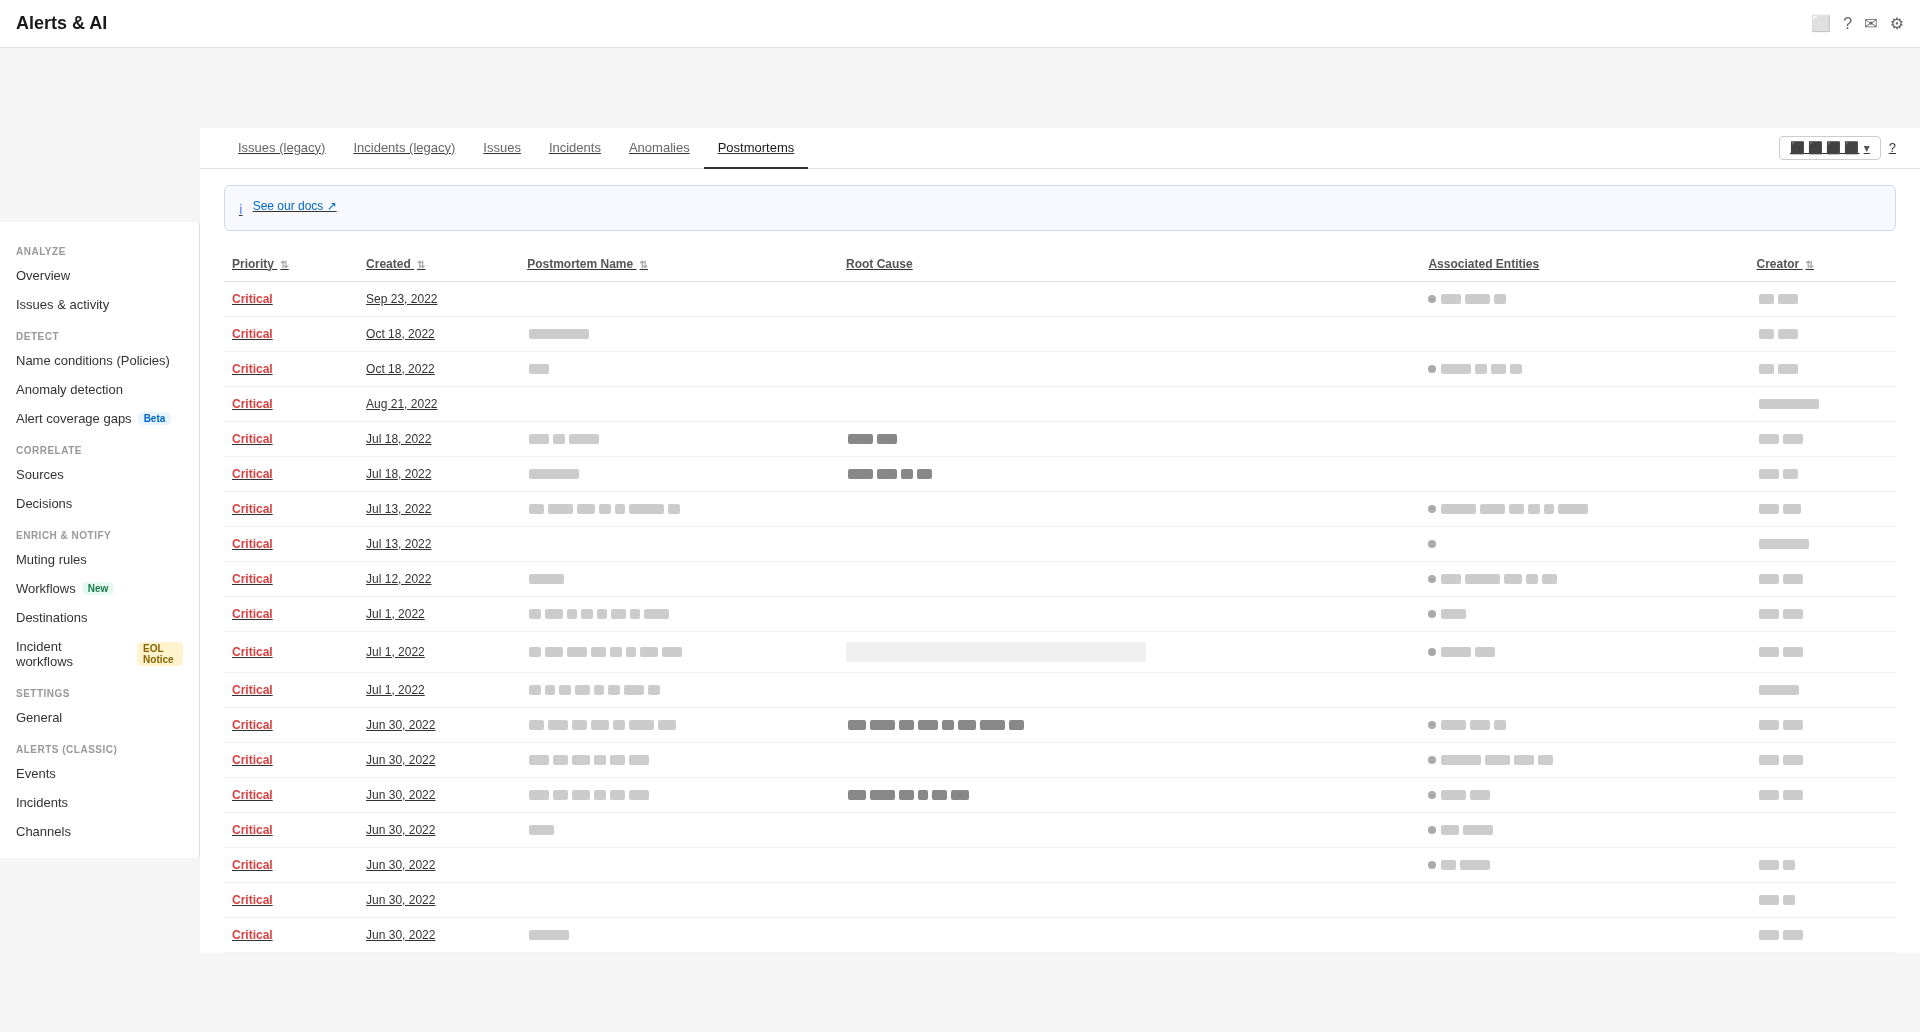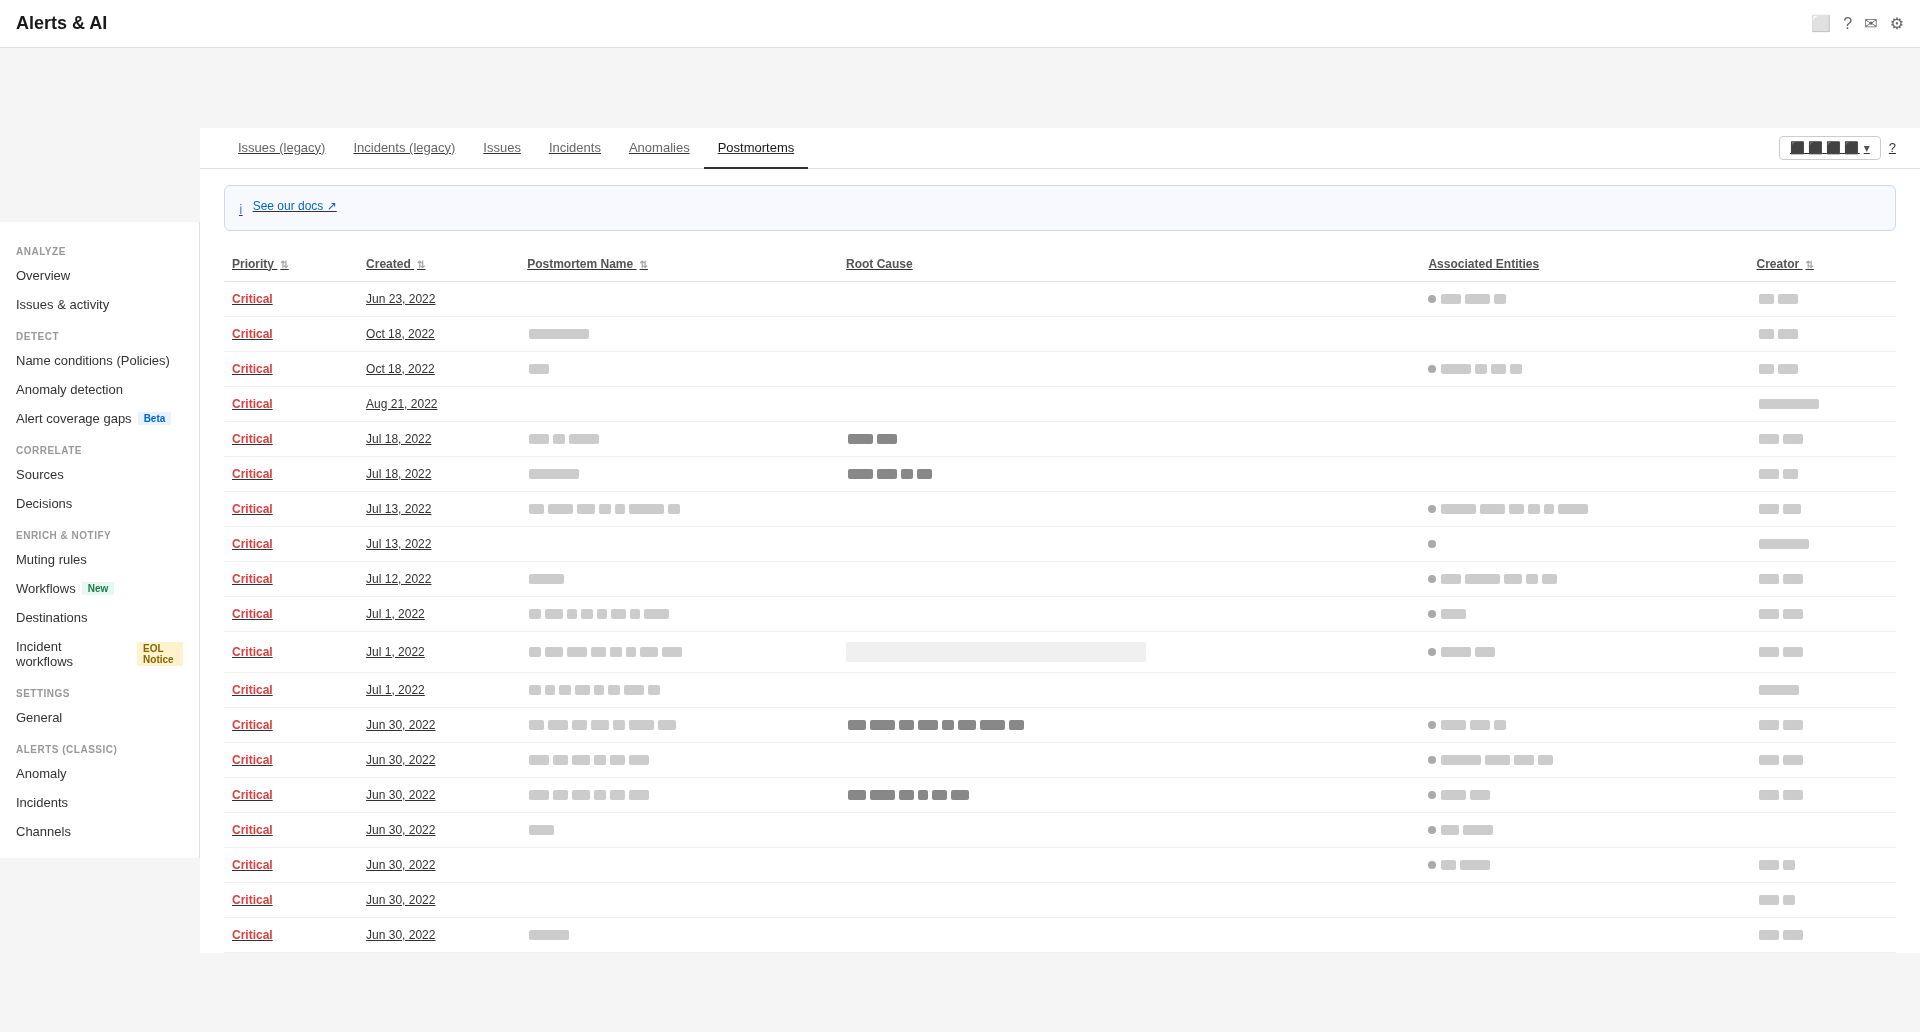--- a/index.html
+++ b/index.html
@@ -43,21 +43,21 @@
       align-items: center;
       padding: 7px 16px;
       cursor: pointer;
       color: #333;
       font-size: 13px;
       gap: 6px;
     }
     .badge {
       font-size: 10px;
       padding: 1px 6px;
-      border-radius: 0;
+      border-radius: 5px;
       font-weight: 600;
     }
     .badge-blue { background: #e8f4fd; color: #0066cc; }
     .badge-green { background: #e6f9f0; color: #1a7a4a; }
     .badge-yellow { background: #fff3cd; color: #856404; margin-left: 48px; }
 
     
     .content-area {
       flex: 1;
       overflow-y: auto;
@@ -210,21 +210,21 @@
       <div class="sidebar-item">
         <span>Incident workflows</span>
         <span class="badge badge-yellow">EOL Notice</span>
       </div>
       <div class="sidebar-section-label">SETTINGS</div>
       <div class="sidebar-item">
         <span>General</span>
       </div>
       <div class="sidebar-section-label">ALERTS (CLASSIC)</div>
       <div class="sidebar-item">
-        <span>Anomaly</span>
+        <span>Events</span>
       </div>
       <div class="sidebar-item">
         <span>Incidents</span>
       </div>
       <div class="sidebar-item">
         <span>Channels</span>
       </div>
     </nav>
 
   <div class="content-area">
@@ -262,21 +262,21 @@
             <th>Created <span class="sort-icon">⇅</span></th>
             <th>Postmortem Name <span class="sort-icon">⇅</span></th>
             <th>Root Cause</th>
             <th>Associated Entities</th>
             <th>Creator <span class="sort-icon">⇅</span></th>
           </tr>
         </thead>
         <tbody id="table-body">
         <tr>
               <td><span class="priority-critical">Critical</span></td>
-              <td>Jun 23, 2022</td>
+              <td>Sep 23, 2022</td>
               <td></td>
               <td></td>
               <td><span><span class="entity-dot"></span><span class="placeholder-block" style="width: 20px; height: 10px;"></span><span class="placeholder-block" style="width: 25px; height: 10px;"></span><span class="placeholder-block" style="width: 12px; height: 10px;"></span></span></td>
               <td><span><span class="placeholder-block" style="width: 15px; height: 10px;"></span><span class="placeholder-block" style="width: 20px; height: 10px;"></span></span></td>
             </tr>
             <tr>
               <td><span class="priority-critical">Critical</span></td>
               <td>Oct 18, 2022</td>
               <td><span><span class="placeholder-block" style="width: 60px; height: 10px;"></span></span></td>
               <td></td>

